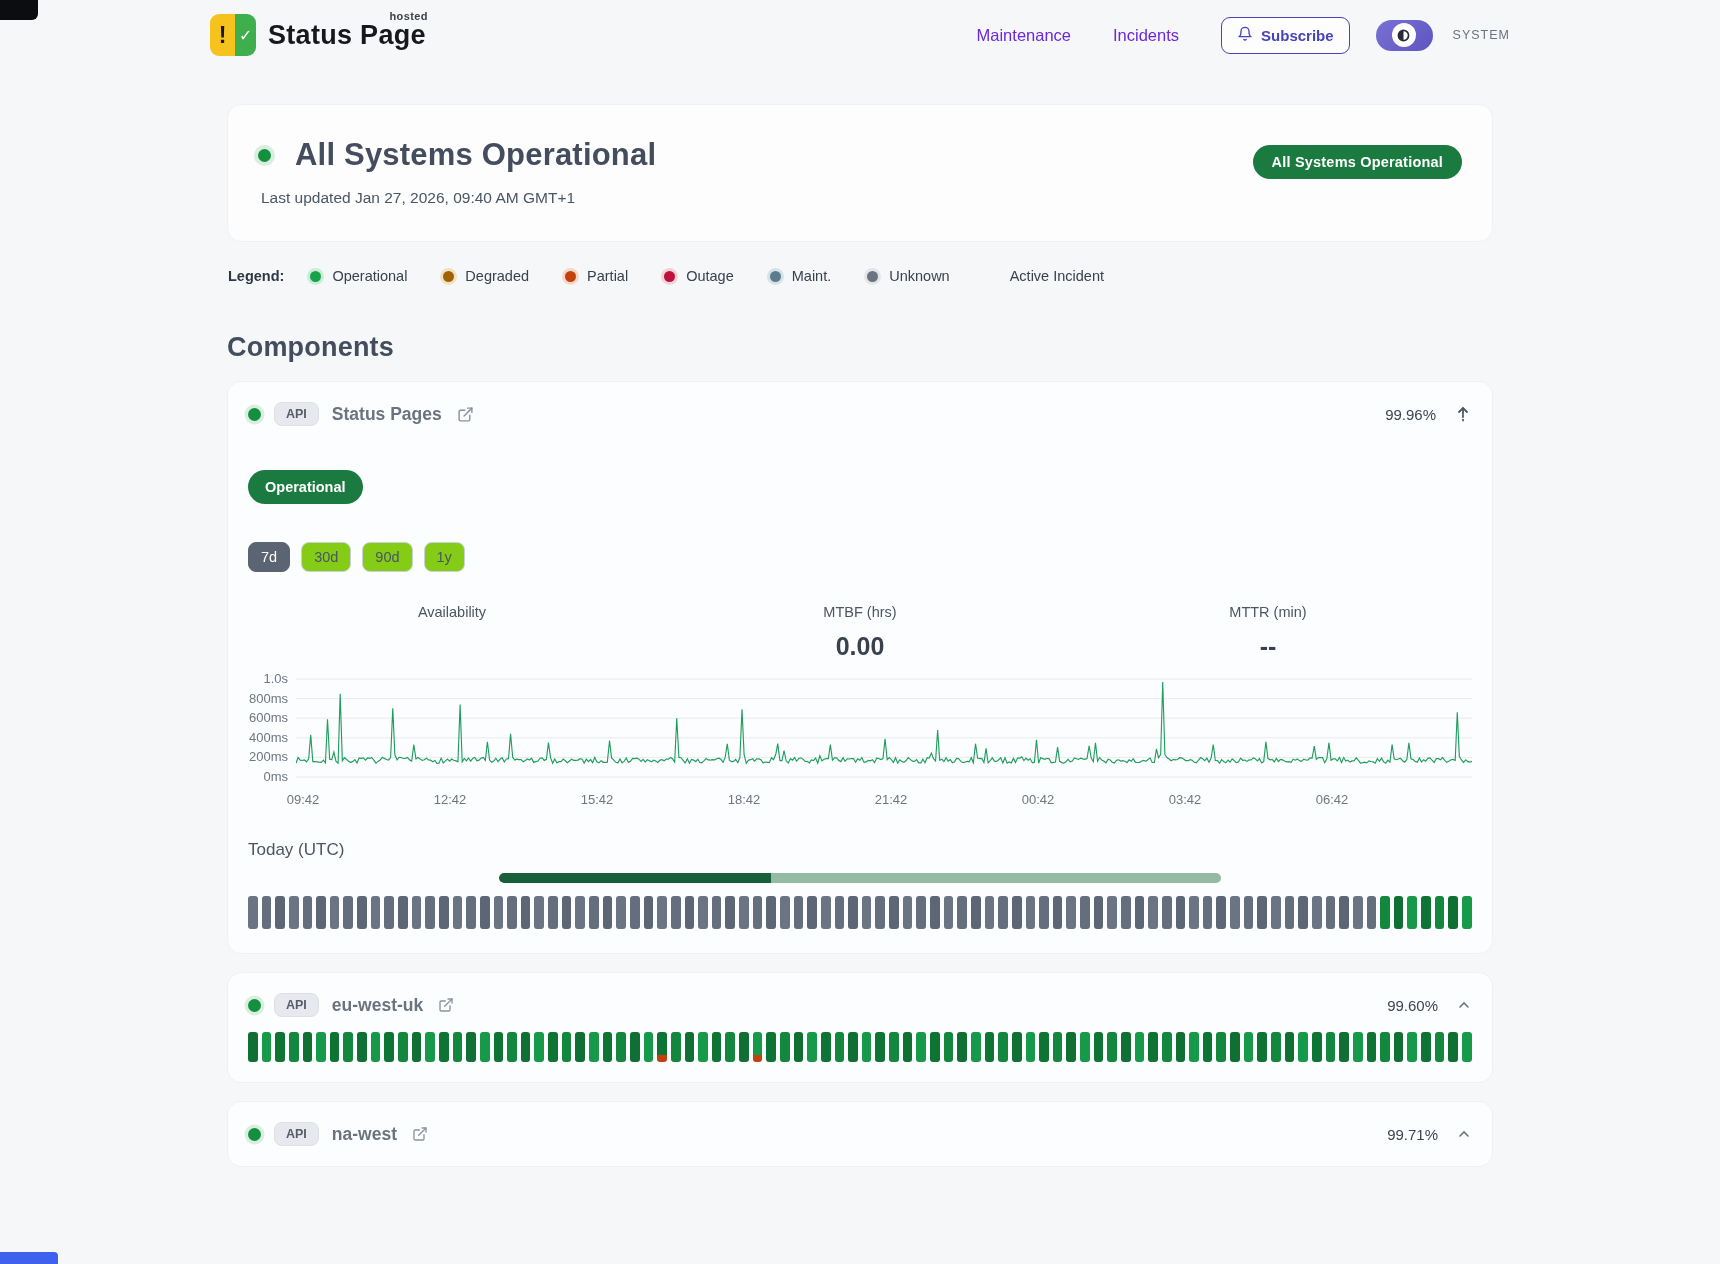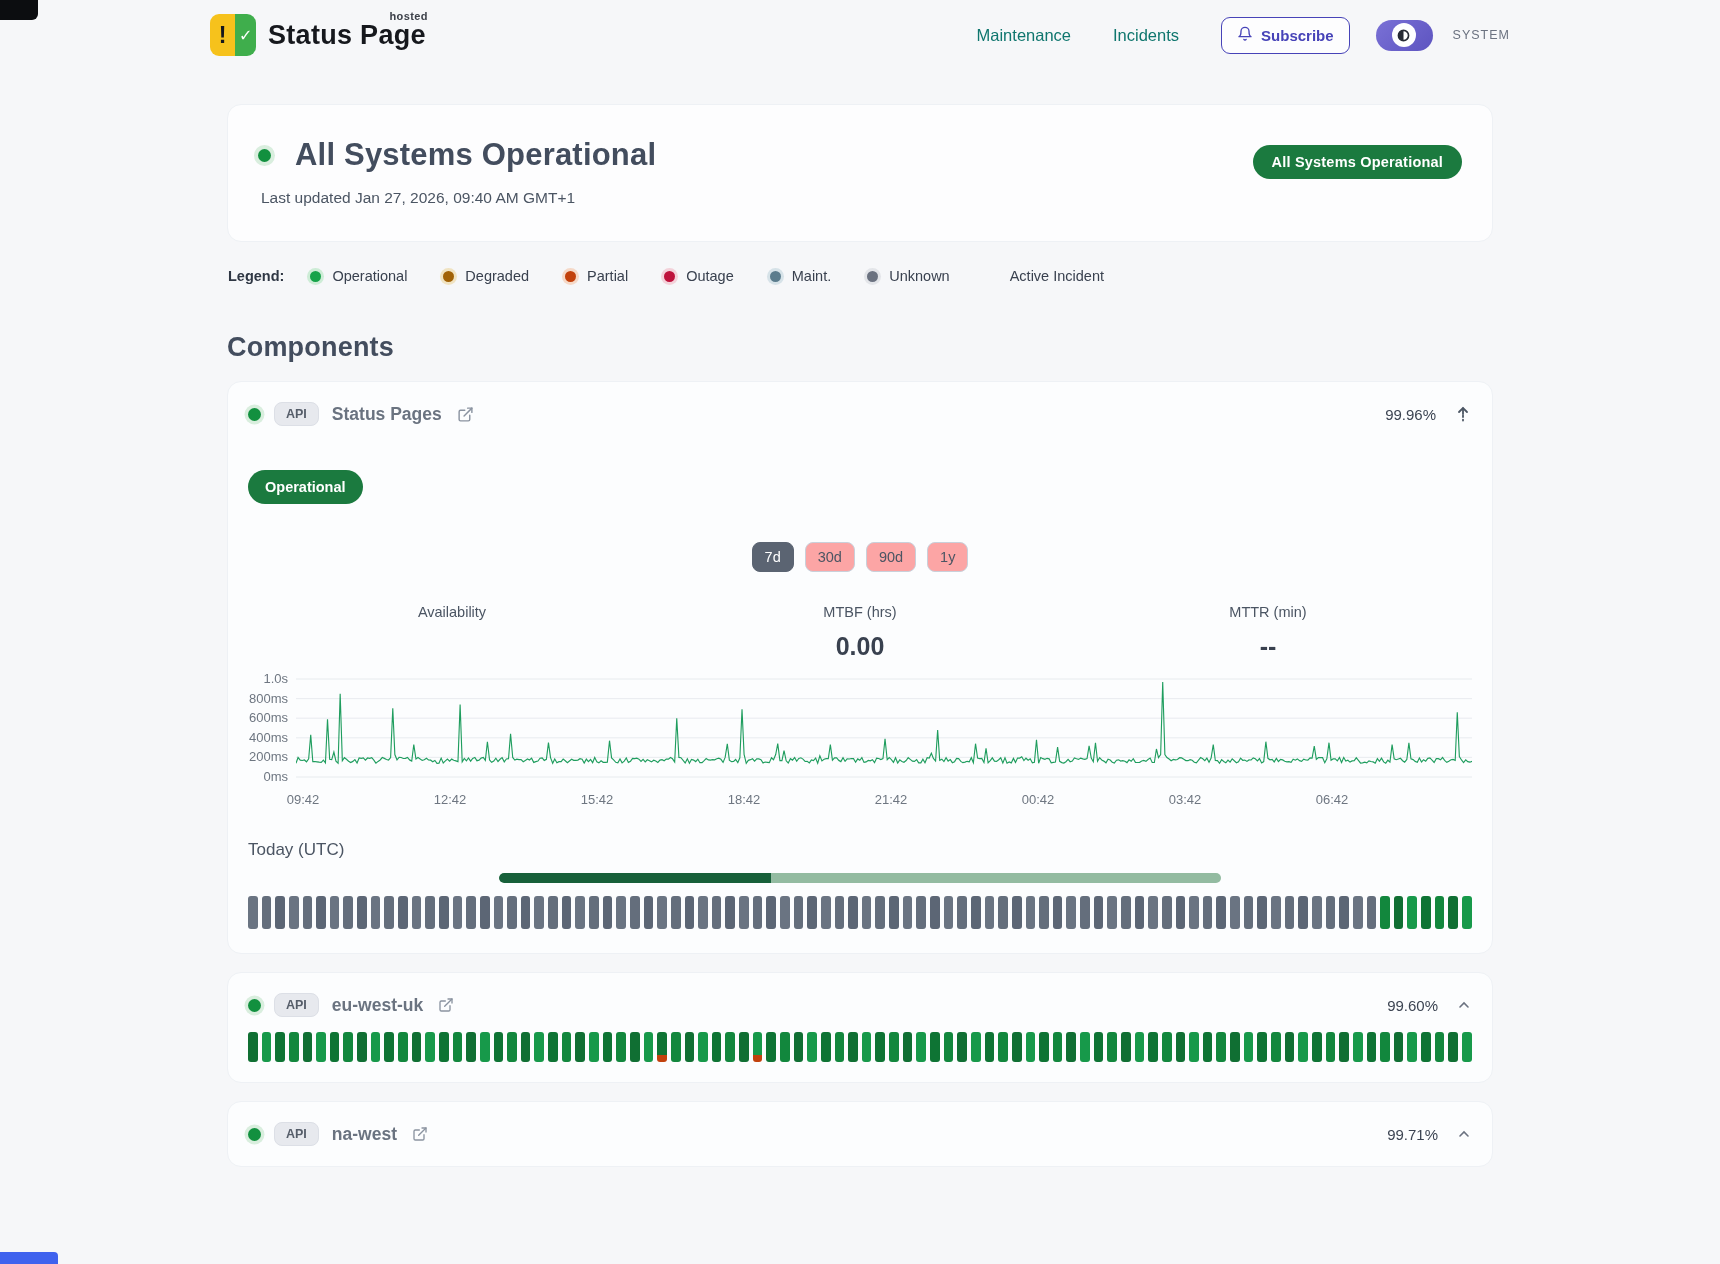--- a/index.html
+++ b/index.html
@@ -16,21 +16,21 @@
   header { width:1300px; margin:0 auto; padding-top:14px; display:flex; align-items:center; }
   .brand { display:flex; align-items:center; gap:12px; cursor:pointer; }
   .logo { position:relative; width:46px; height:42px; border-radius:9px; overflow:hidden; display:flex; }
   .logo-left { width:55%; background:#f6c21c; display:flex; align-items:center; justify-content:center;
     font-weight:800; font-size:23px; color:#15171c; }
   .logo-right { width:45%; background:#3fae4c; display:flex; align-items:center; justify-content:center;
     color:#fff; font-weight:800; font-size:16px; }
   .brand-text { position:relative; font-size:27px; font-weight:700; color:#16181d; letter-spacing:.3px; }
   .brand-sup { position:absolute; top:-10px; right:-2px; font-size:11px; font-weight:600; color:#3c4049; letter-spacing:.4px; }
   .header-right { margin-left:auto; display:flex; align-items:center; gap:42px; }
-  .nav-link { font-size:16.5px; color:#0f766e; cursor:pointer; }
+  .nav-link { font-size:16.5px; color:#6d28d9; cursor:pointer; }
   .subscribe-btn { display:flex; align-items:center; gap:8px; border:1.5px solid #4743b8; border-radius:9px;
     background:#fdfdfe; color:#4743b8; font-weight:700; font-size:15px; padding:8px 15px; cursor:pointer;
     font-family:inherit; }
   .theme-wrap { display:flex; align-items:center; gap:20px; margin-left:-16px; }
   .toggle { width:57px; height:31px; border-radius:16px; background:linear-gradient(135deg,#7a71d6,#5d54c0);
     position:relative; cursor:pointer; border:none; }
   .toggle-knob { position:absolute; top:3.5px; left:16px; width:24px; height:24px; border-radius:50%;
     background:#fff; display:flex; align-items:center; justify-content:center; }
   .theme-label { font-size:12.5px; letter-spacing:1px; color:#6b7280; }
 
@@ -62,22 +62,22 @@
     border-radius:8px; padding:4px 11px; }
   .comp-name { font-size:17.5px; font-weight:700; color:#6a7380; }
   .ext-icon { cursor:pointer; display:flex; margin-left:2px; }
   .comp-right { margin-left:auto; display:flex; align-items:center; gap:18px; }
   .comp-uptime { font-size:15px; color:#3c4452; }
   .collapse-btn { background:none; border:none; cursor:pointer; display:flex; padding:2px; }
 
   .op-badge { display:inline-block; margin-top:44px; background:#1b7a3f; color:#fff; font-weight:700;
     font-size:14.5px; padding:9px 17px; border-radius:999px; }
 
-  .range-row { display:flex; justify-content:center; gap:11px; margin-top:38px; }
-  .range-btn { font-family:inherit; font-size:14.5px; color:#4b5563; background:#fca5a5; border:1.5px solid #c9d0da;
+  .range-row { display:flex; gap:11px; margin-top:38px; }
+  .range-btn { font-family:inherit; font-size:14.5px; color:#4b5563; background:#84cc16; border:1.5px solid #c9d0da;
     border-radius:8px; padding:6px 12px; cursor:pointer; }
   .range-btn.active { background:#5b6472; border-color:#5b6472; color:#fff; }
 
   .stats-row { display:grid; grid-template-columns:1fr 1fr 1fr; margin-top:32px; text-align:center; }
   .stat-label { font-size:14.5px; color:#4b5563; }
   .stat-value { margin-top:12px; font-size:25px; font-weight:600; color:#39414f; }
 
   .chart-label { margin-top:42px; font-size:11.5px; letter-spacing:1px; color:#6e7681; }
   .chart-wrap { display:flex; margin-top:8px; }
   .y-axis { position:relative; width:48px; height:115px; flex:none; }

